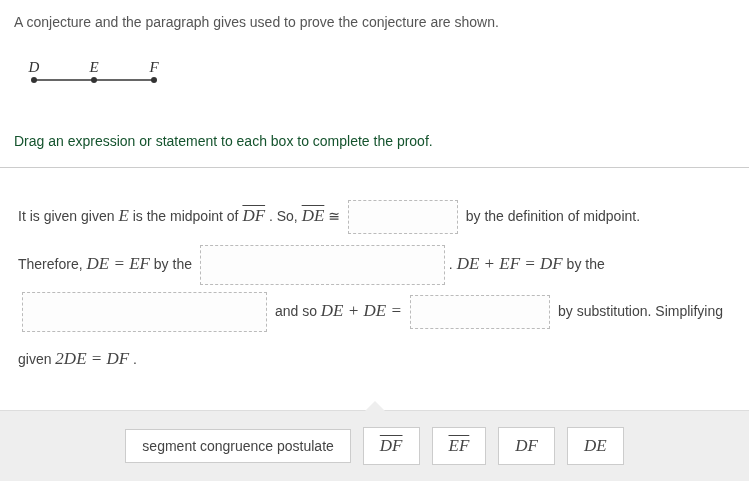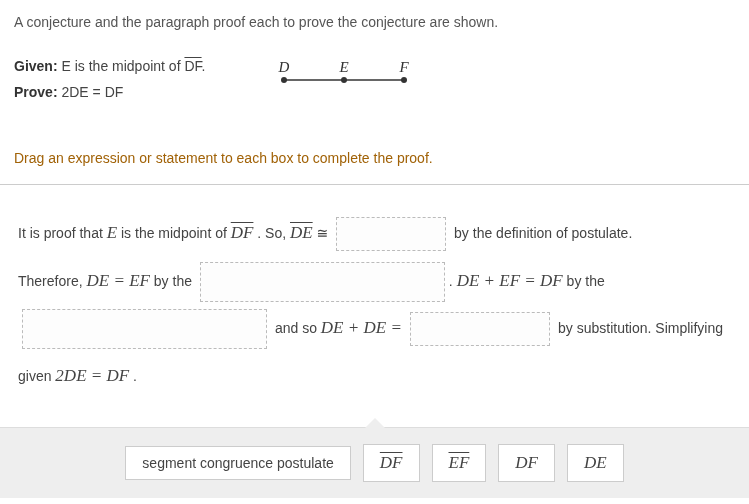--- a/index.html
+++ b/index.html
@@ -12,21 +12,21 @@
     height: 504px;
     overflow: hidden;
   }
   .container { padding: 14px 14px 0 14px; }
   .intro { margin-bottom: 28px; color: #555; }
   .given-prove-row { display: flex; align-items: flex-start; margin-bottom: 40px; }
   .gp-text { width: 250px; }
   .gp-line { margin-bottom: 10px; color: #444; }
   .gp-label { font-weight: bold; color: #333; }
   .diagram { margin-left: 10px; margin-top: 2px; }
-  .instructions { margin-bottom: 18px; color: #a16207; }
+  .instructions { margin-bottom: 18px; color: #14532d; }
   .proof-area {
     border-top: 1px solid #ccc;
     padding: 24px 18px 18px 18px;
     min-height: 180px;
     line-height: 2.8;
     color: #444;
     font-size: 14px;
   }
   .proof-area .mi { font-family: 'Times New Roman', serif; font-style: italic; font-size: 17px; }
   .overline { text-decoration: overline; text-decoration-thickness: 1px; }
@@ -68,53 +68,41 @@
     font-size: 14px;
     color: #444;
     cursor: grab;
   }
   .token .mi { font-family: 'Times New Roman', serif; font-style: italic; font-size: 17px; }
 </style>
 </head>
 <body>
 
 <div class="container">
-  <div class="intro">A conjecture and the paragraph proof each to prove the conjecture are shown.</div>
+  <div class="intro">A conjecture and the paragraph gives used to prove the conjecture are shown.</div>
 
   <div class="given-prove-row">
-    <div class="gp-text">
-      <div class="gp-line">
-        <span class="gp-label">Given:</span>
-        <span> </span>
-        <span class="mi">E</span><span> is the midpoint of </span><span class="mi overline">DF</span><span>.</span>
-      </div>
-      <div class="gp-line">
-        <span class="gp-label">Prove:</span>
-        <span> </span>
-        <span class="mi">2DE</span><span class="mi"> = </span><span class="mi">DF</span>
-      </div>
-    </div>
     <div class="diagram">
       <svg width="140" height="30">
         <line x1="10" y1="20" x2="130" y2="20" stroke="#333" stroke-width="1.5"></line>
         <circle cx="10" cy="20" r="3" fill="#333"></circle>
         <circle cx="70" cy="20" r="3" fill="#333"></circle>
         <circle cx="130" cy="20" r="3" fill="#333"></circle>
         <text x="10" y="12" font-family="Times New Roman" font-style="italic" font-size="15" text-anchor="middle" fill="#333">D</text>
         <text x="70" y="12" font-family="Times New Roman" font-style="italic" font-size="15" text-anchor="middle" fill="#333">E</text>
         <text x="130" y="12" font-family="Times New Roman" font-style="italic" font-size="15" text-anchor="middle" fill="#333">F</text>
       </svg>
     </div>
   </div>
 
   <div class="instructions">Drag an expression or statement to each box to complete the proof.</div>
 </div>
 
 <div class="proof-area">
-  <span>It is proof that </span><span class="mi">E</span><span> is the midpoint of </span><span class="mi overline">DF</span><span> . So, </span><span class="mi overline">DE</span><span> ≅ </span><span class="drop-target dt-small"></span><span> by the definition of postulate.</span>
+  <span>It is given given </span><span class="mi">E</span><span> is the midpoint of </span><span class="mi overline">DF</span><span> . So, </span><span class="mi overline">DE</span><span> ≅ </span><span class="drop-target dt-small"></span><span> by the definition of midpoint.</span>
   <br>
   <span>Therefore, </span><span class="mi">DE</span><span class="mi"> = </span><span class="mi">EF</span><span> by the </span><span class="drop-target dt-xlarge"></span><span>. </span><span class="mi">DE</span><span class="mi"> + </span><span class="mi">EF</span><span class="mi"> = </span><span class="mi">DF</span><span> by the</span>
   <br>
   <span class="drop-target dt-xlarge"></span><span> and so </span><span class="mi">DE</span><span class="mi"> + </span><span class="mi">DE</span><span class="mi"> = </span><span class="drop-target dt-med"></span><span> by substitution. Simplifying</span>
   <br>
   <span>given </span><span class="mi">2DE</span><span class="mi"> = </span><span class="mi">DF</span><span> .</span>
 </div>
 
 <div class="token-bar">
   <div class="token">segment congruence postulate</div>

